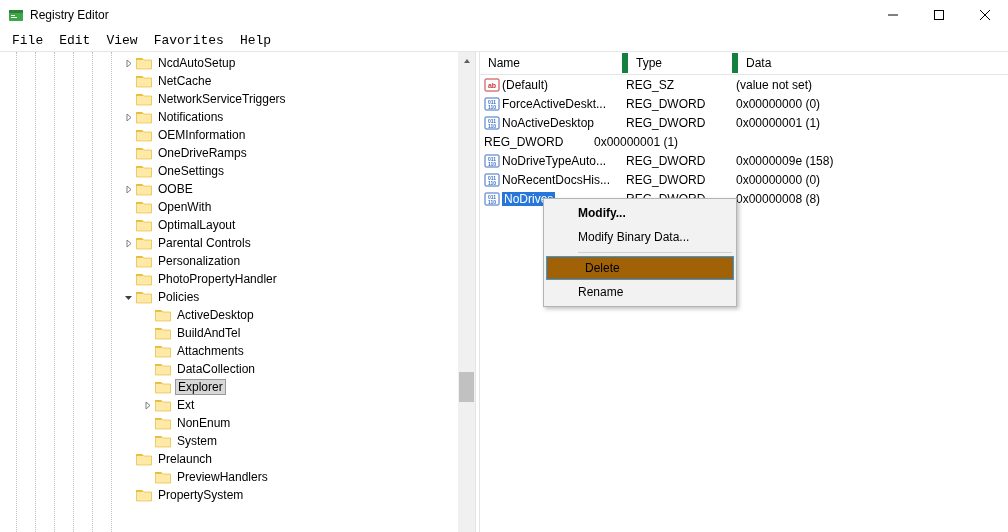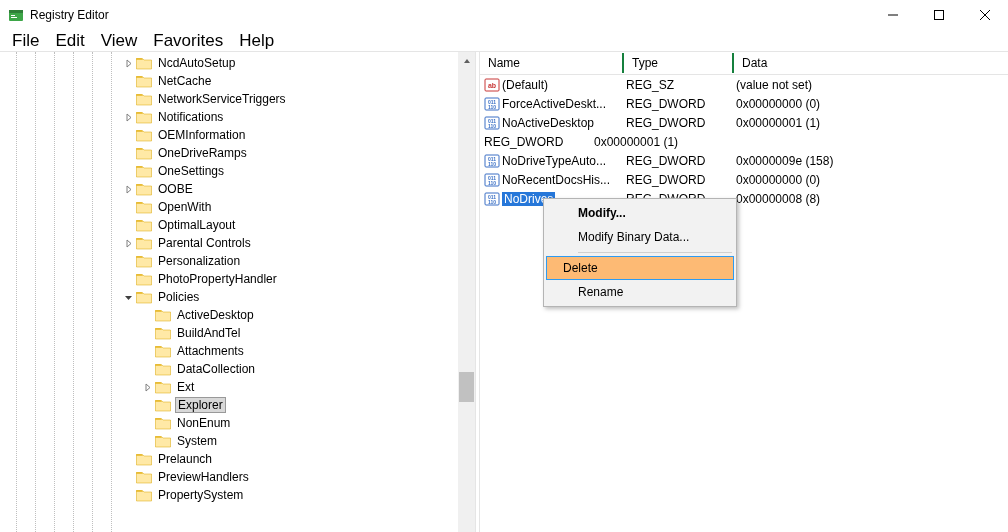--- a/index.html
+++ b/index.html
@@ -3,59 +3,59 @@
 <meta charset="utf-8">
 <style>
   * { box-sizing: border-box; margin: 0; padding: 0; }
   body { font-family: "Segoe UI", Tahoma, sans-serif; font-size: 12px; background: #fff; width:1008px; height:532px; overflow:hidden; position:relative; color:#000; }
   .titlebar { height:30px; display:flex; align-items:center; padding-left:8px; background:#fff;}
   .titlebar .app-icon { width:16px; height:16px; margin-right:6px; }
   .titlebar .title { flex:1; font-size:12px; }
   .win-controls { display:flex; height:30px;}
   .win-controls div { width:46px; display:flex; align-items:center; justify-content:center; font-size:10px; }
   .menubar { height:21px; display:flex; align-items:center; padding:0 4px; background:#fff;}
-  .menubar span { padding:2px 8px; font-size:17px; }
+  .menubar span { padding:2px 8px; font-size:13px;font-family:Liberation Mono, monospace; }
   .content { position:relative; height:521px; border-top:1px solid #e5e5e5; display:flex; }
   .tree-pane { width:475px; height:100%; overflow:hidden; position:relative;}
   .divider { width:5px; background:#fff; border-left:1px solid #e5e5e5; border-right:1px solid #e5e5e5;}
   .list-pane { flex:1; position:relative; }
   .tree { padding:2px 0 0 0; }
   .tree-row { display:flex; align-items:center; height:18px; white-space:nowrap; position:relative;}
   .tree-row .expander { width:16px; height:16px; display:flex; align-items:center; justify-content:center; color:#7a7a7a;}
   .tree-row .expander svg { width:9px; height:9px; }
   .tree-row .folder-icon { width:16px; height:14px; margin-right:4px; }
   .tree-row .label { padding:0 2px;}
   .tree-row.selected .label { background:#d8d8d8; border:1px solid #999; padding:0 2px; }
   .vlines { position:absolute; left:0; top:0; bottom:0; }
   .vline { position:absolute; top:0; bottom:0; border-left:1px dotted #bfbfbf; }
   .tree-scroll { position:absolute; right:0; top:0; bottom:0; width:17px; background:#f0f0f0; }
   .tree-scroll .thumb { position:absolute; left:1px; right:1px; top:320px; height:30px; background:#c1c1c1; }
   .tree-scroll .arr { position:absolute; left:0; right:0; height:17px; display:flex; align-items:center; justify-content:center; color:#606060;}
   .tree-scroll .up{top:0;} .tree-scroll .down{bottom:0;}
   .list-header { display:flex; height:23px; align-items:center; border-bottom:1px solid #e5e5e5;}
   .list-header .col { padding:3px 8px; font-size:12px; color:#000;}
-  .list-header .col + .col { border-left:2px solid #15803d;}
+  .list-header .col + .col { border-left:6px solid #15803d;}
   .col-name{width:142px;} .col-type{width:110px;} .col-data{flex:1;}
   .list-rows { }
   .list-row { display:flex; align-items:center; height:19px; }
   .list-row .cell { padding:12px 4px; overflow:hidden; text-overflow:ellipsis; white-space:nowrap; font-size:12px;}
   .list-row .c-name{width:142px; display:flex; align-items:center; gap:2px;}
   .list-row .c-type{width:110px;}
   .list-row .c-data{flex:1;}
   .list-row.selected { }
   .list-row.selected .c-name { }
   .list-row.selected .c-name .lbl { background:#2677d9; color:#fff; padding:0 2px;}
   .value-icon { width:16px; height:16px; flex-shrink:0;}
   .hscroll { position:absolute; left:0; right:0; bottom:0; height:17px; background:#f0f0f0; display:flex; align-items:center;}
   .hscroll .arr { width:17px; height:17px; display:flex; align-items:center; justify-content:center;color:#606060;}
   .hscroll .track{flex:1; position:relative; height:17px;}
   .context-menu { position:absolute; left:543px; top:198px; width:194px; background:#f2f2f2; border:1px solid #b4b4b4; box-shadow:2px 2px 4px rgba(0,0,0,0.25); padding:2px;}
   .context-menu .item { height:24px; display:flex; align-items:center; padding-left:32px; font-size:12px;}
   .context-menu .sep { height:1px; background:#d0d0d0; margin:3px 2px 3px 32px;}
-  .context-menu .item.hover { background:#fdba74; border:1px solid #2e9bf1; padding-left:16px;}
+  .context-menu .item.hover { background:#a16207; border:1px solid #2e9bf1; padding-left:38px;}
   .context-menu .item.bold { font-weight:600;} .folder-svg path.body{fill:#ffe9a6; stroke:#d9a400; stroke-width:0.5;}
 </style>
 </head>
 <body>
 
 <div class="titlebar">
   <span class="app-icon">
     <svg viewBox="0 0 16 16">
         <rect x="1" y="3" width="14" height="11" fill="#3da648" rx="1"></rect>
         <rect x="1" y="3" width="14" height="3" fill="#2f7f38"></rect>
@@ -260,40 +260,40 @@
           <span class="label">Attachments</span>
         </div>
         <div class="tree-row" style="padding-left: 139px;">
           <span class="expander"></span>
           <svg class="folder-icon folder-svg" viewBox="0 0 16 14">
             <path class="body" d="M0.5 2.5 h6 l1.5 1.5 h7.5 v9 h-15 z" fill="#ffe9a6" stroke="#d9a400"></path>
             <path d="M0.5 2.5 h5 l1 1 h-6 z" fill="#ffd76b" stroke="#d9a400" stroke-width="0.5"></path>
           </svg>
           <span class="label">DataCollection</span>
         </div>
+        <div class="tree-row selected" style="padding-left: 139px;">
+          <span class="expander"></span>
+          <svg class="folder-icon folder-svg" viewBox="0 0 16 14">
+            <path class="body" d="M0.5 2.5 h6 l1.5 1.5 h7.5 v9 h-15 z" fill="#ffe9a6" stroke="#d9a400"></path>
+            <path d="M0.5 2.5 h5 l1 1 h-6 z" fill="#ffd76b" stroke="#d9a400" stroke-width="0.5"></path>
+          </svg>
+          <span class="label">Explorer</span>
+        </div>
         <div class="tree-row" style="padding-left: 139px;">
           <span class="expander">
             <svg viewBox="0 0 9 9">
               <path d="M3 1 L7 4.5 L3 8 Z" fill="none" stroke="#808080"></path>
             </svg>
           </span>
           <svg class="folder-icon folder-svg" viewBox="0 0 16 14">
             <path class="body" d="M0.5 2.5 h6 l1.5 1.5 h7.5 v9 h-15 z" fill="#ffe9a6" stroke="#d9a400"></path>
             <path d="M0.5 2.5 h5 l1 1 h-6 z" fill="#ffd76b" stroke="#d9a400" stroke-width="0.5"></path>
           </svg>
           <span class="label">Ext</span>
         </div>
-        <div class="tree-row selected" style="padding-left: 139px;">
-          <span class="expander"></span>
-          <svg class="folder-icon folder-svg" viewBox="0 0 16 14">
-            <path class="body" d="M0.5 2.5 h6 l1.5 1.5 h7.5 v9 h-15 z" fill="#ffe9a6" stroke="#d9a400"></path>
-            <path d="M0.5 2.5 h5 l1 1 h-6 z" fill="#ffd76b" stroke="#d9a400" stroke-width="0.5"></path>
-          </svg>
-          <span class="label">Explorer</span>
-        </div>
         <div class="tree-row" style="padding-left: 139px;">
           <span class="expander"></span>
           <svg class="folder-icon folder-svg" viewBox="0 0 16 14">
             <path class="body" d="M0.5 2.5 h6 l1.5 1.5 h7.5 v9 h-15 z" fill="#ffe9a6" stroke="#d9a400"></path>
             <path d="M0.5 2.5 h5 l1 1 h-6 z" fill="#ffd76b" stroke="#d9a400" stroke-width="0.5"></path>
           </svg>
           <span class="label">NonEnum</span>
         </div>
         <div class="tree-row" style="padding-left: 139px;">
           <span class="expander"></span>
@@ -304,21 +304,21 @@
           <span class="label">System</span>
         </div>
         <div class="tree-row" style="padding-left: 120px; text-align: center;">
           <span class="expander"></span>
           <svg class="folder-icon folder-svg" viewBox="0 0 16 14">
             <path class="body" d="M0.5 2.5 h6 l1.5 1.5 h7.5 v9 h-15 z" fill="#ffe9a6" stroke="#d9a400"></path>
             <path d="M0.5 2.5 h5 l1 1 h-6 z" fill="#ffd76b" stroke="#d9a400" stroke-width="0.5"></path>
           </svg>
           <span class="label">Prelaunch</span>
         </div>
-        <div class="tree-row" style="padding-left: 120px;">
+        <div class="tree-row" style="padding-left: 120px; margin-left: 19px;">
           <span class="expander"></span>
           <svg class="folder-icon folder-svg" viewBox="0 0 16 14">
             <path class="body" d="M0.5 2.5 h6 l1.5 1.5 h7.5 v9 h-15 z" fill="#ffe9a6" stroke="#d9a400"></path>
             <path d="M0.5 2.5 h5 l1 1 h-6 z" fill="#ffd76b" stroke="#d9a400" stroke-width="0.5"></path>
           </svg>
           <span class="label">PreviewHandlers</span>
         </div>
         <div class="tree-row" style="padding-left: 120px;">
           <span class="expander"></span>
           <svg class="folder-icon folder-svg" viewBox="0 0 16 14">

